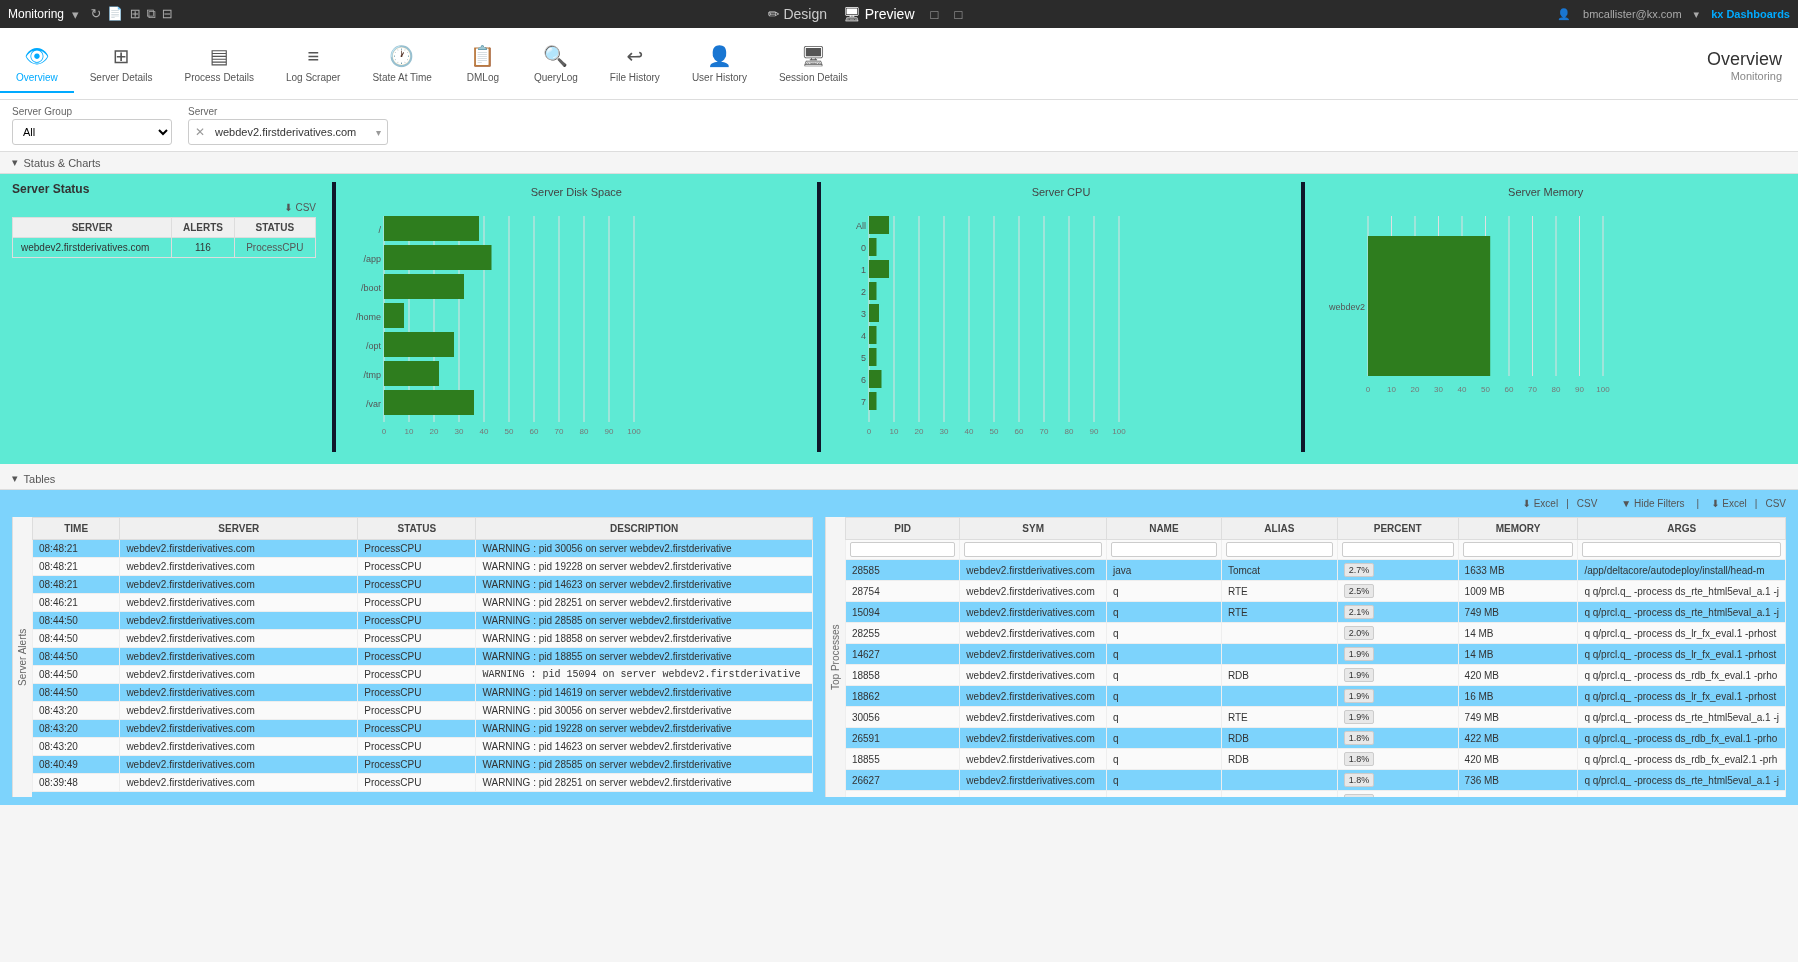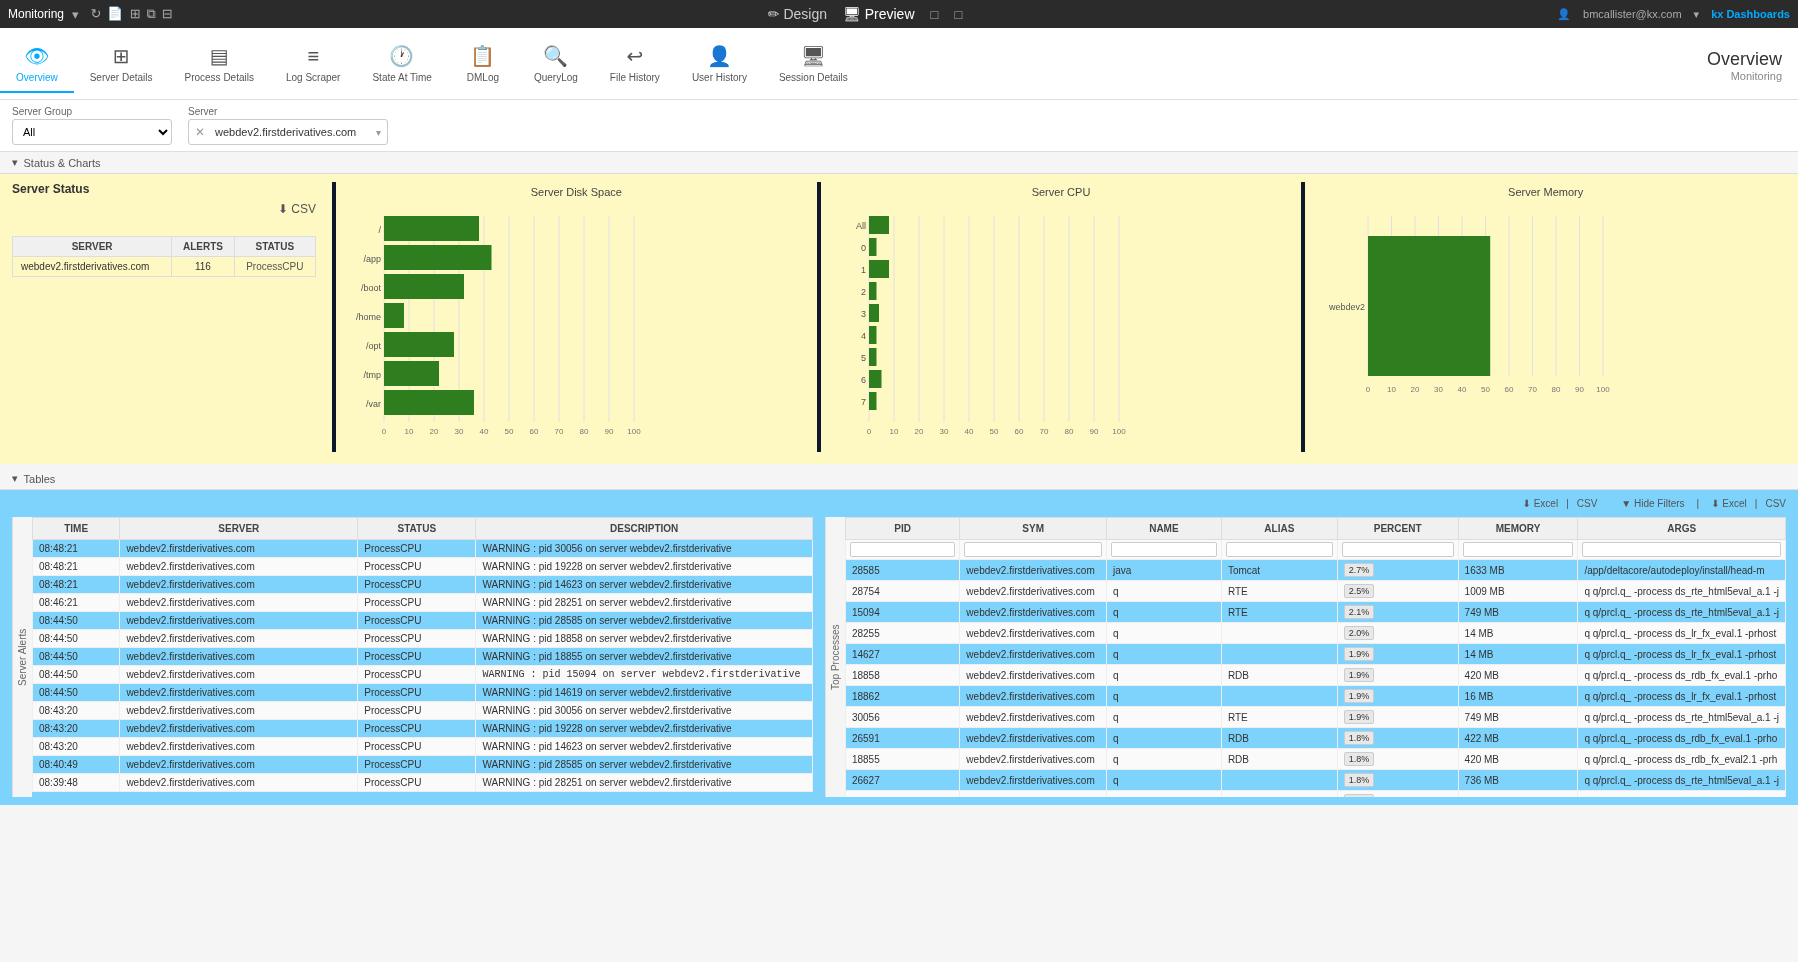--- a/index.html
+++ b/index.html
@@ -103,30 +103,30 @@
     }
     
     
     .main-content {
       background: #f5f5f5;
       overflow-y: auto;
       height: calc(962px - 28px - 72px - 38px);
     }
     
     
-    .charts-section { background: #fef9c3; padding: 8px 12px 12px; margin-bottom: 4px; }
+    .charts-section { background: #5eead4; padding: 8px 12px 12px; margin-bottom: 4px; }
     .charts-row { display: flex; gap: 0; }
     .chart-panel { flex: 1; padding: 4px 8px; border-left: 4px solid #0f172a; }
     .chart-panel:first-child { border-left: none; padding-left: 0; }
     .chart-title { text-align: center; font-size: 11px; color: #444; margin-bottom: 8px; font-weight: 500; }
     
     
     .status-panel { min-width: 320px; padding-right: 16px; }
     .status-title { font-size: 12px; font-weight: 600; margin-bottom: 6px; }
-    .csv-btn { text-align: right; margin-bottom: 20px; font-size: 12px; color: #555; cursor: pointer; }
+    .csv-btn { text-align: right; margin-bottom: 4px; font-size: 10px; color: #555; cursor: pointer; }
     .status-table { width: 100%; border-collapse: collapse; font-size: 10px; }
     .status-table th { background: #f0f0f0; padding: 4px 8px; text-align: center; border: 1px solid #ddd; font-weight: 600; color: #444; }
     .status-table td { padding: 4px 8px; text-align: center; border: 1px solid #ddd; color: #333; }
     .status-table td:first-child { text-align: left; }
     
     
     .tables-section { background: #7dd3fc; padding: 8px 12px; }
     .tables-row { display: flex; gap: 12px; }
     
     .data-table { width: 100%; border-collapse: collapse; font-size: 10px; }

